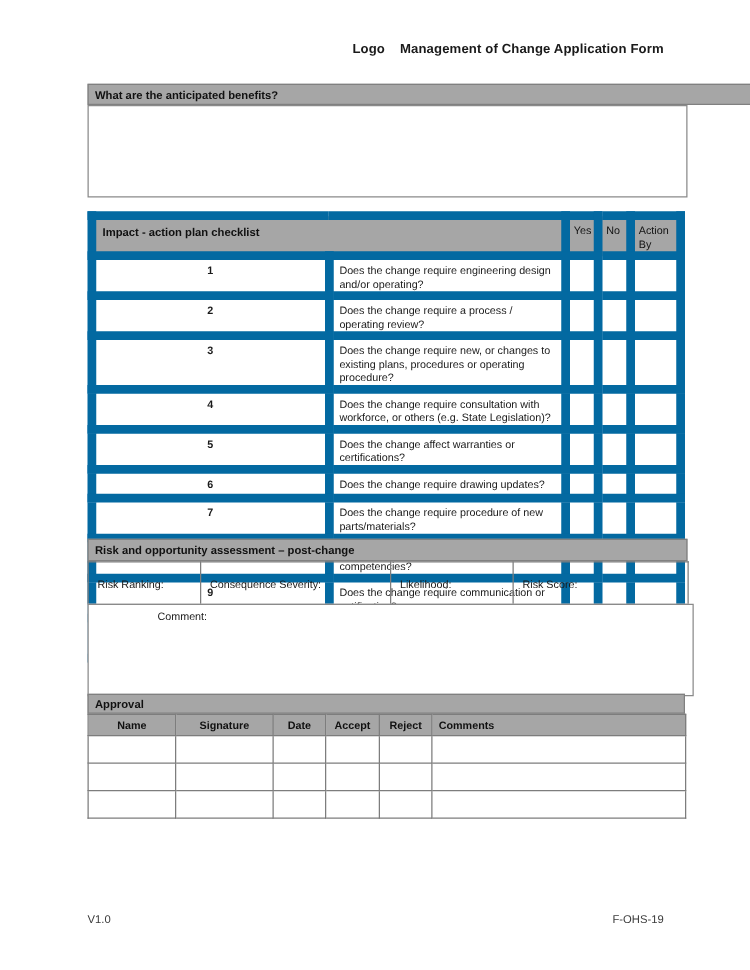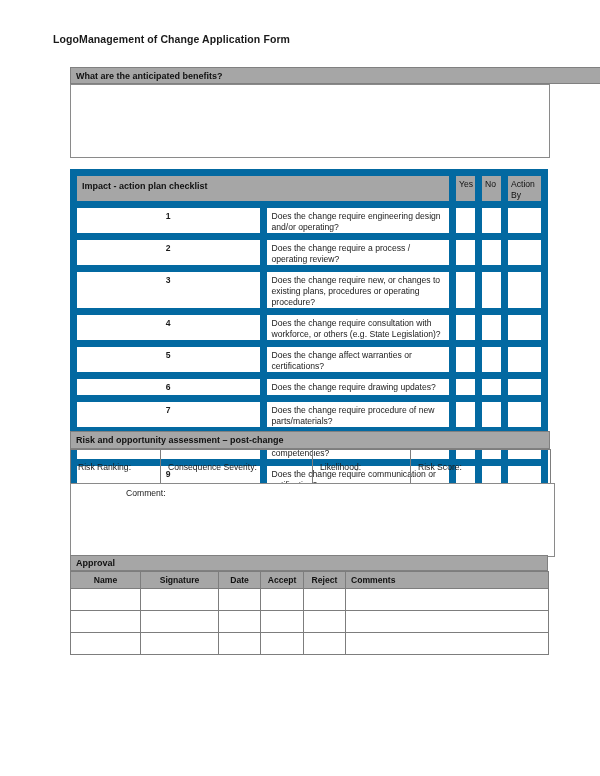--- a/index.html
+++ b/index.html
@@ -20,27 +20,28 @@
     position: absolute;
     left: 0; top: 0;
     width: 600px;
     height: 776px;
     background: #ffffff;
   }
 
   
   .doc-header {
     position: absolute;
-    left: 53px;
+    left: 70px;
     top: 33px;
     width: 461px;
     height: 18px;
     display: flex;
     align-items: flex-start;
-    justify-content: flex-start;
+    justify-content: flex-end;
+    gap: 12px;
   }
   .logo-text {
     font-size: 10.5px;
     font-weight: bold;
     letter-spacing: 0.1px;
   }
   .doc-title {
     font-size: 10.5px;
     font-weight: bold;
     letter-spacing: 0.1px;
@@ -350,14 +351,18 @@
         <td></td>
         <td></td>
         <td></td>
         <td></td>
         <td></td>
         <td></td>
       </tr>
     </tbody>
   </table>
 
+  <div class="doc-footer">
+    <div>V1.0</div>
+    <div>F-OHS-19</div>
+  </div>
 
 </div>
 
 </body></html>

